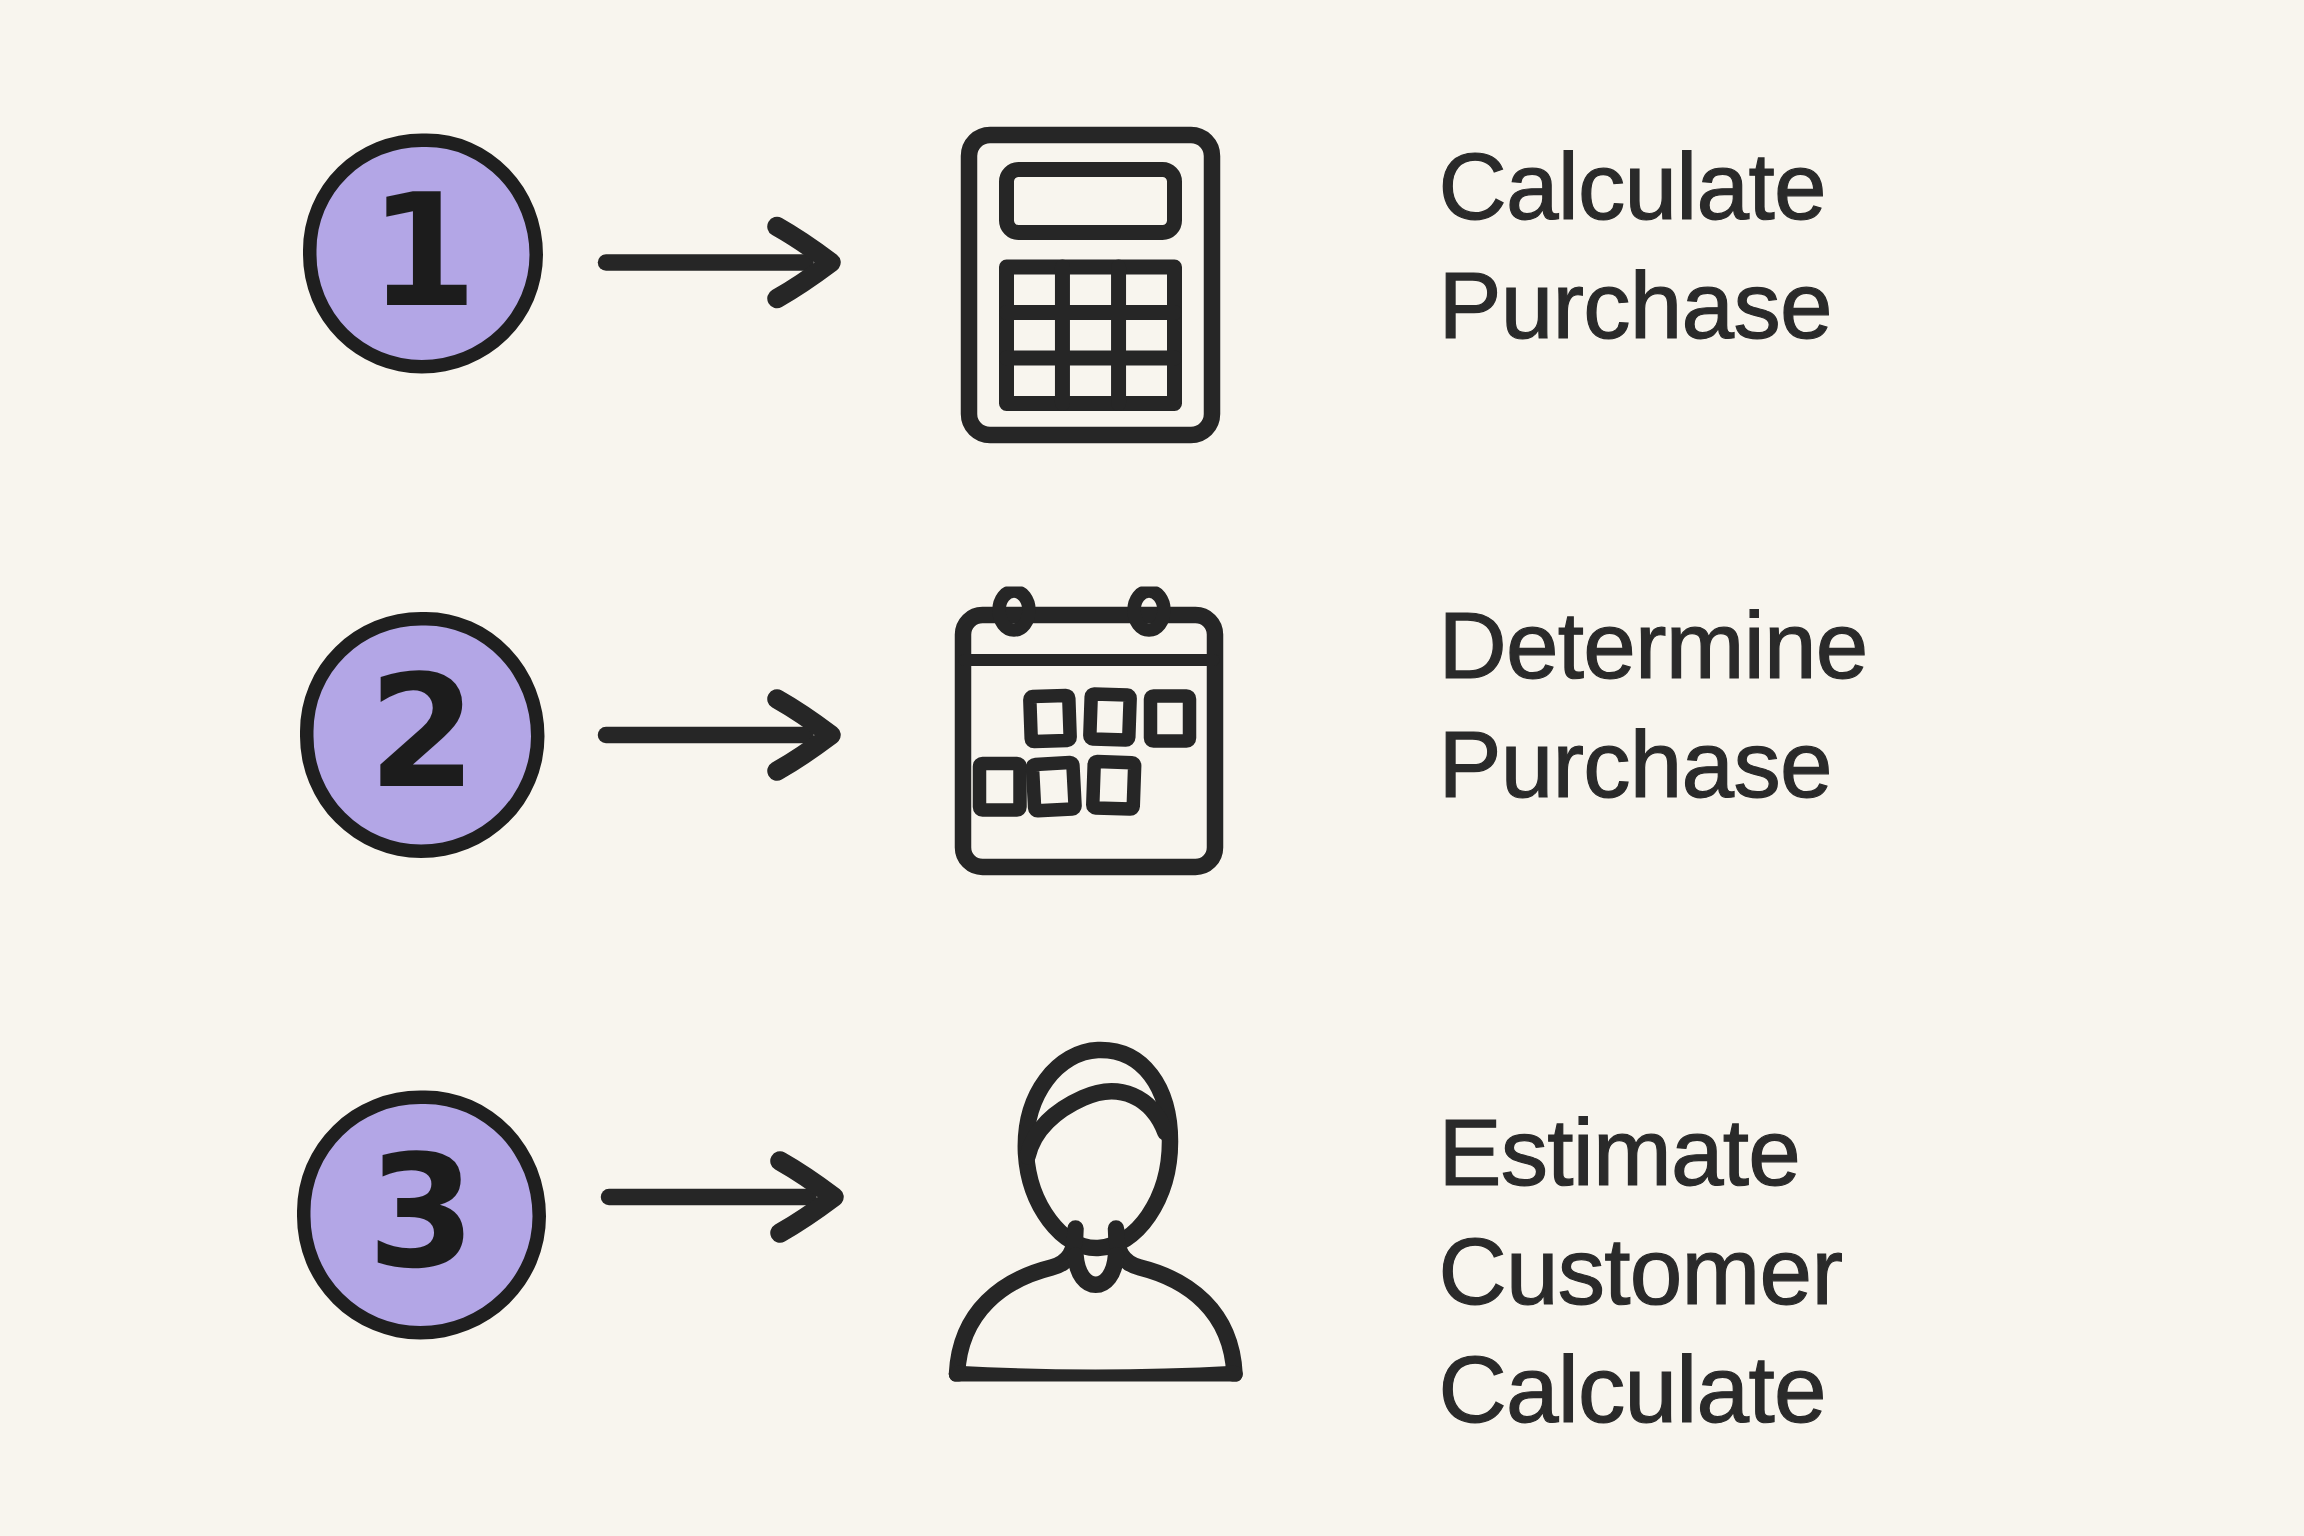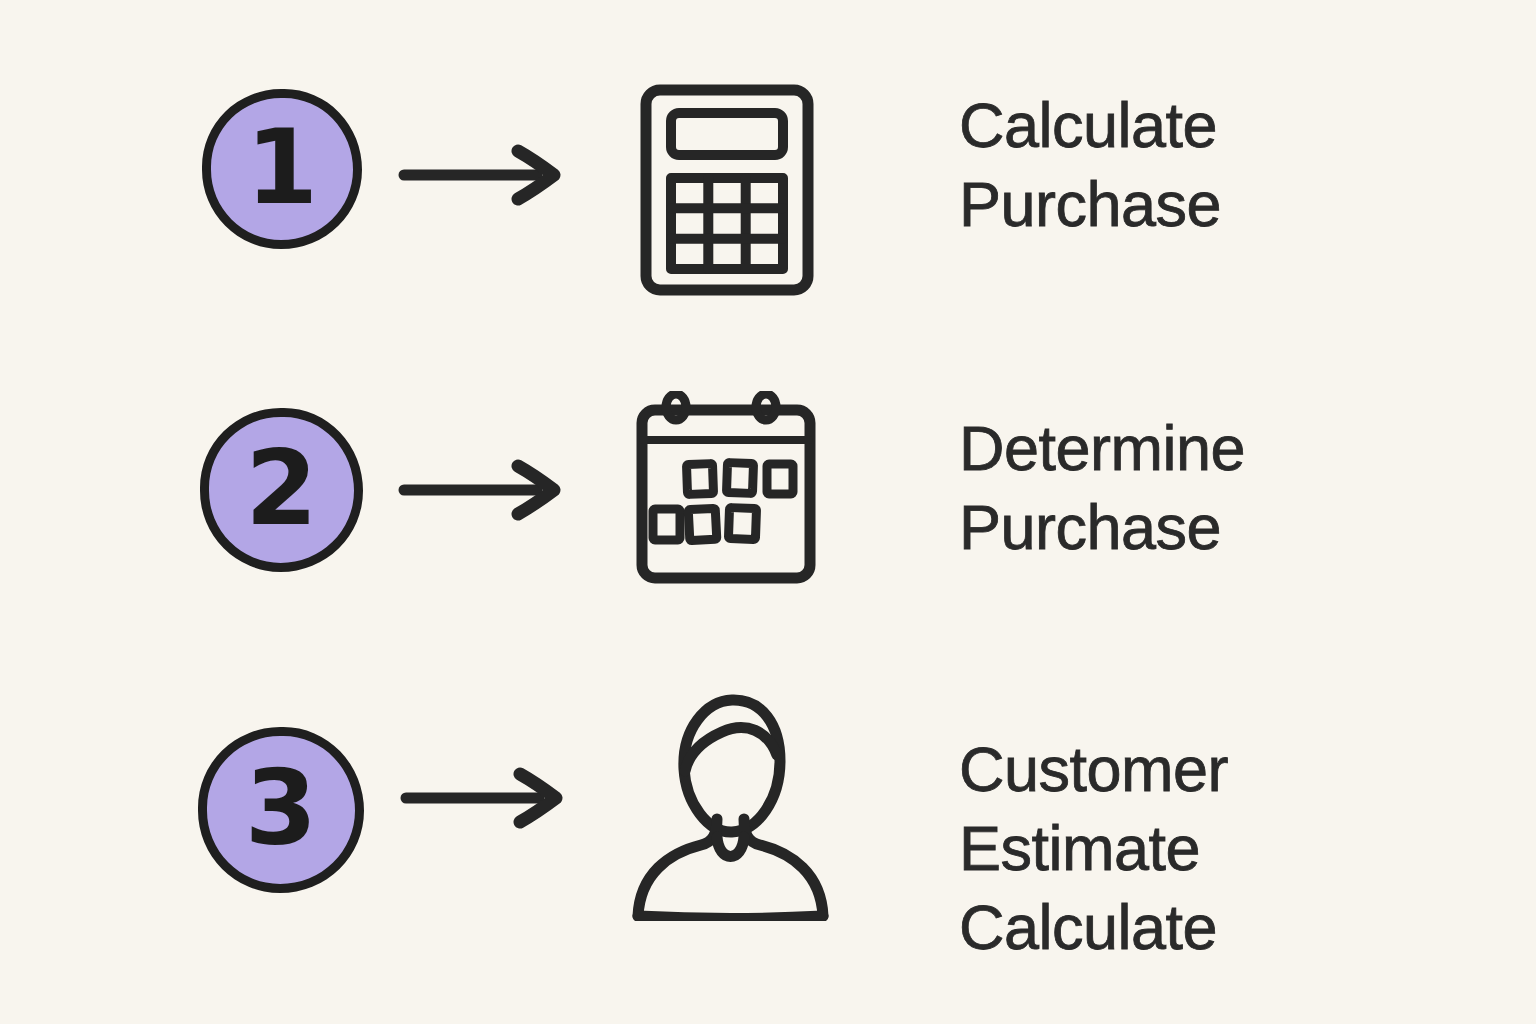--- a/index.html
+++ b/index.html
@@ -63,21 +63,21 @@
     color: #2a2a2a;
     font-size: 63px;
     line-height: 79px;
     font-weight: 400;
     letter-spacing: -0.5px;
     -webkit-text-stroke: 0.8px #2a2a2a;
     white-space: nowrap;
     margin-left: 16px;
   }
   #label-1 { top: 86px; }
-  #label-2 { top: 409px; }
+  #label-2 { top: 392px; }
   #label-3 { top: 730px; }
   .step-label span { display: block; }
 
   svg .stroke {
     fill: none;
     stroke: #262626;
     stroke-linecap: round;
     stroke-linejoin: round;
   }
 </style>
@@ -153,18 +153,18 @@
 
     <path class="stroke" stroke-width="11" d="M 10,225 C 12,183 41,162 73,154 C 85,151 89,143 89,128"></path>
     <path class="stroke" stroke-width="11" d="M 195,225 C 193,183 164,162 132,154 C 120,151 116,143 116,128"></path>
 
     <path class="stroke" stroke-width="11" d="M 89,146 C 91,172 114,172 116,146"></path>
 
     <path class="stroke" stroke-width="11" d="M 10,225 Q 102,230 195,225"></path>
   </svg>
 
   <div class="step-label" id="label-3">
+    <span>Estimate</span>
     <span>Customer</span>
-    <span>Estimate</span>
     <span>Calculate</span>
   </div>
 
 </div>
 
 </body></html>

